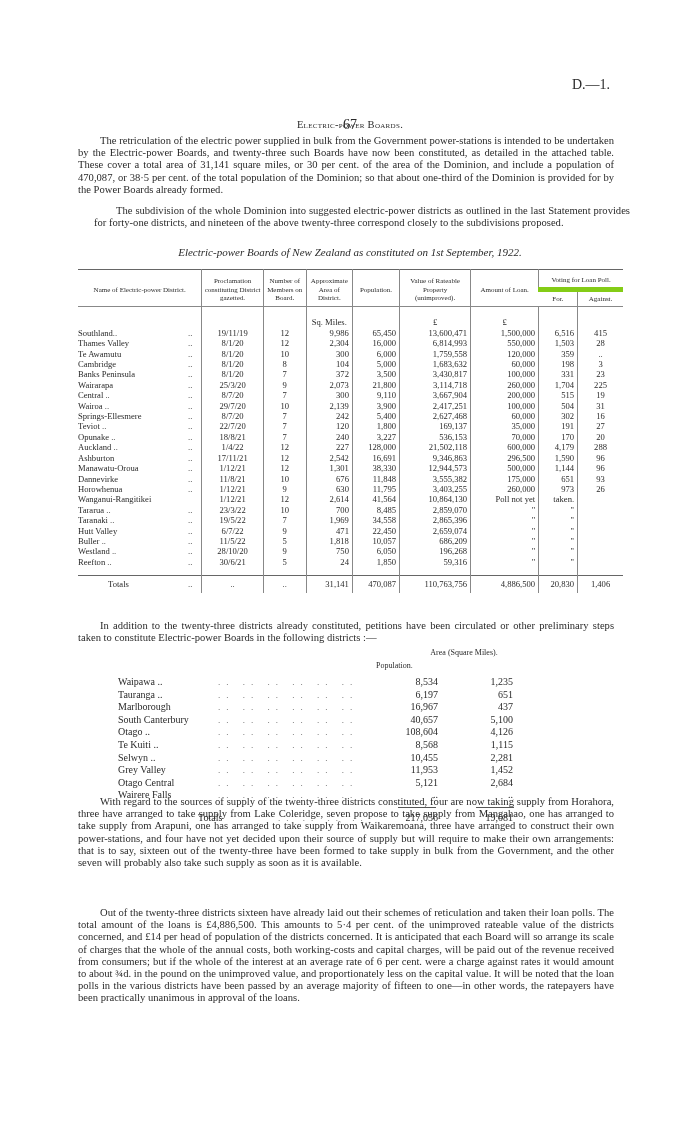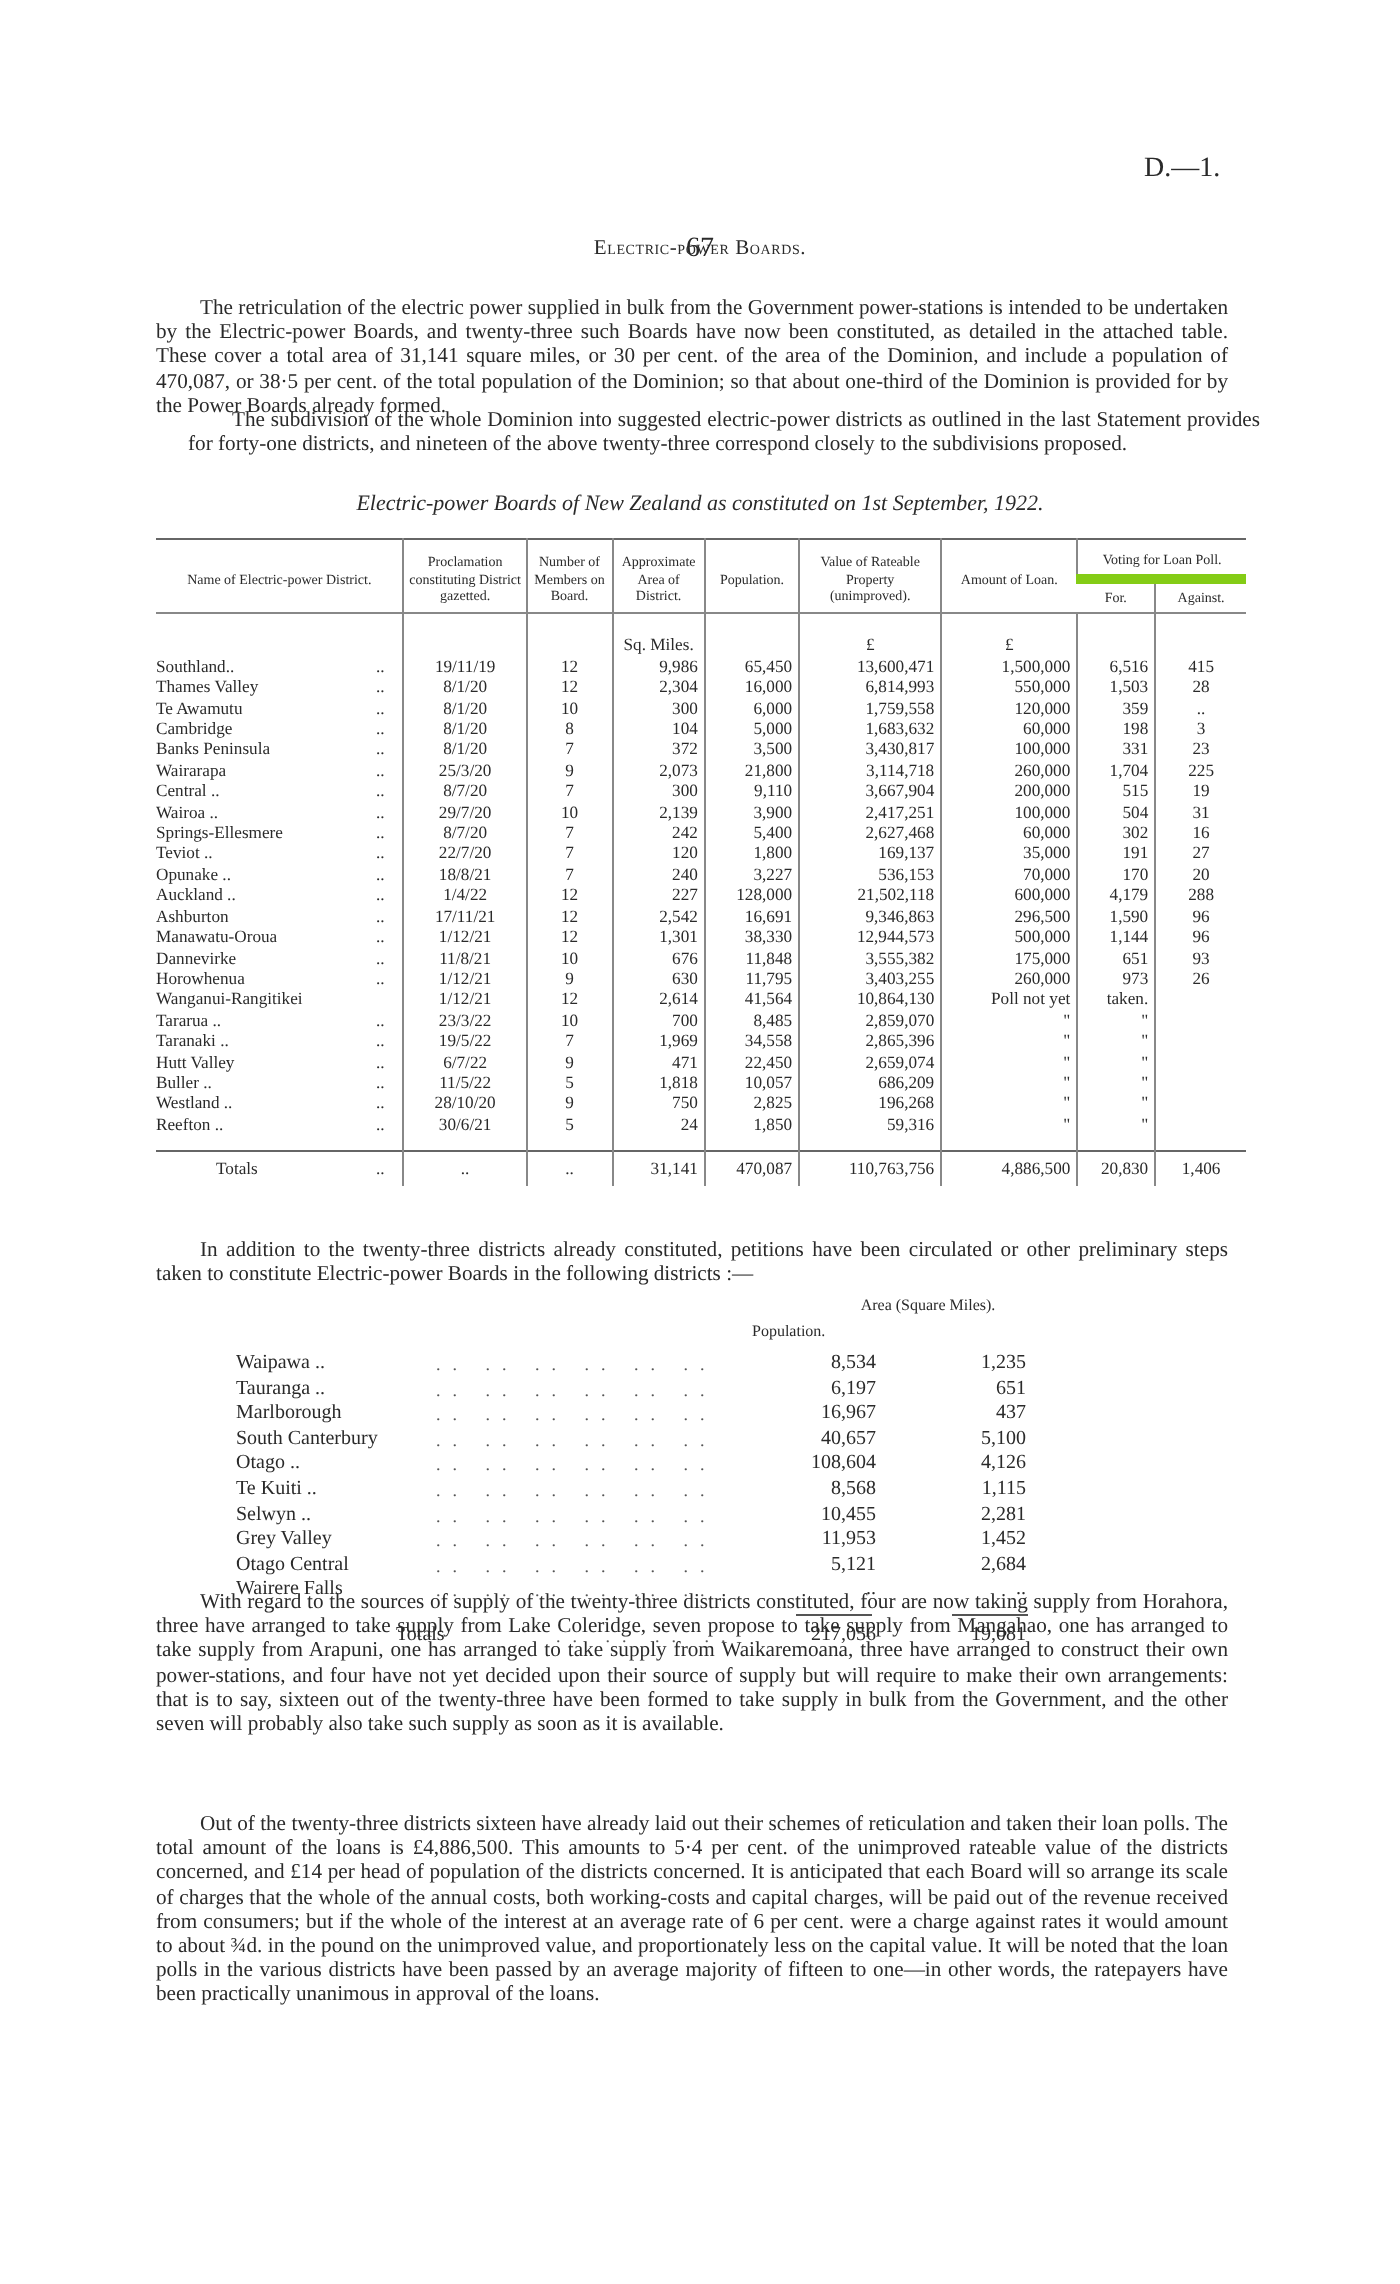--- a/index.html
+++ b/index.html
@@ -6,21 +6,21 @@
   body {
     width: 700px; height: 1142px; position: relative; overflow: hidden;
     font-family: "Liberation Serif", "DejaVu Serif", serif;
     color: #2a2a2a;
   }
   .page-num { position: absolute; top: 77px; left: 0; width: 700px; text-align: center; font-size: 14px; margin-top: 40px; }
   .doc-ref { position: absolute; top: 77px; left: 572px; font-size: 14px; }
   .section-title { position: absolute; top: 119px; left: 0; width: 700px; text-align: center; font-size: 10.5px; font-variant: small-caps; letter-spacing: 0.3px; }
   .para { position: absolute; left: 78px; width: 536px; font-size: 10.6px; line-height: 12.2px; text-align: justify; }
   .para .ind { display: inline-block; width: 22px; }
-  #p1 { top: 149px; }
+  #p1 { top: 135px; }
   #p2 { top: 205px; margin-left: 16px; }
   .table-caption { position: absolute; top: 246px; left: 0; width: 700px; text-align: center; font-style: italic; font-size: 11px; }
 
   table.boards { position: absolute; top: 269px; left: 78px; width: 545px; border-collapse: collapse; font-size: 8.6px; line-height: 10.4px; }
   table.boards th { font-weight: normal; font-size: 7px; line-height: 8.2px; padding: 3px 2px; vertical-align: middle; text-align: center; border-left: 1px solid #888; }
   table.boards th:first-child { border-left: none; }
   table.boards thead tr.h1 th { padding-top: 6px; }
   table.boards thead { border-top: 1px solid #666; border-bottom: 1px solid #888; }
   table.boards td { padding: 0 3px; text-align: center; white-space: nowrap; border-left: 1px solid #888; height: 10.4px; }
   table.boards td:first-child { border-left: none; text-align: left; padding-left: 0; }
@@ -319,21 +319,21 @@
         <td class="r">686,209</td>
         <td class="r">"</td>
         <td class="r">"</td>
         <td></td>
       </tr>
       <tr>
         <td><span>Westland ..</span><span class="dots">..</span></td>
         <td>28/10/20</td>
         <td>9</td>
         <td class="r">750</td>
-        <td class="r">2,825</td>
+        <td class="r">6,050</td>
         <td class="r">196,268</td>
         <td class="r">"</td>
         <td class="r">"</td>
         <td></td>
       </tr>
       <tr>
         <td><span>Reefton ..</span><span class="dots">..</span></td>
         <td>30/6/21</td>
         <td>5</td>
         <td class="r">24</td>

